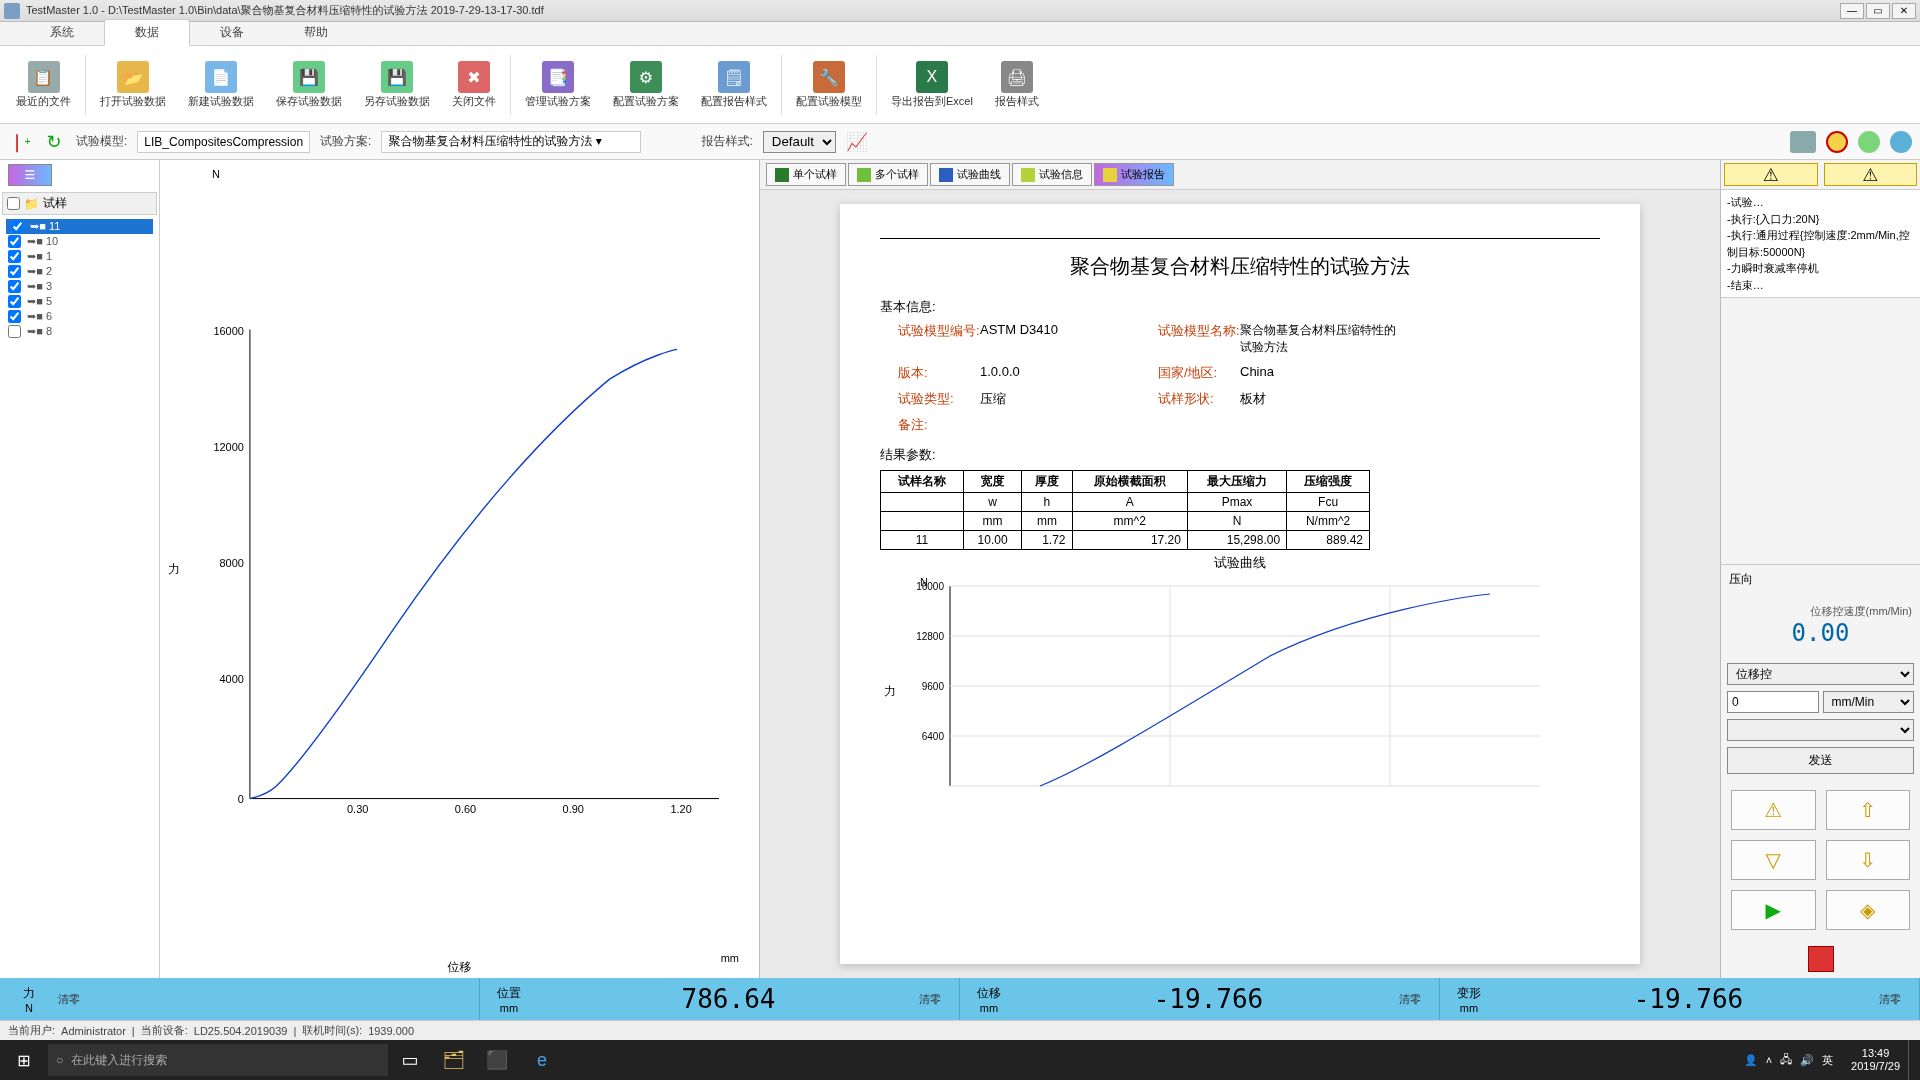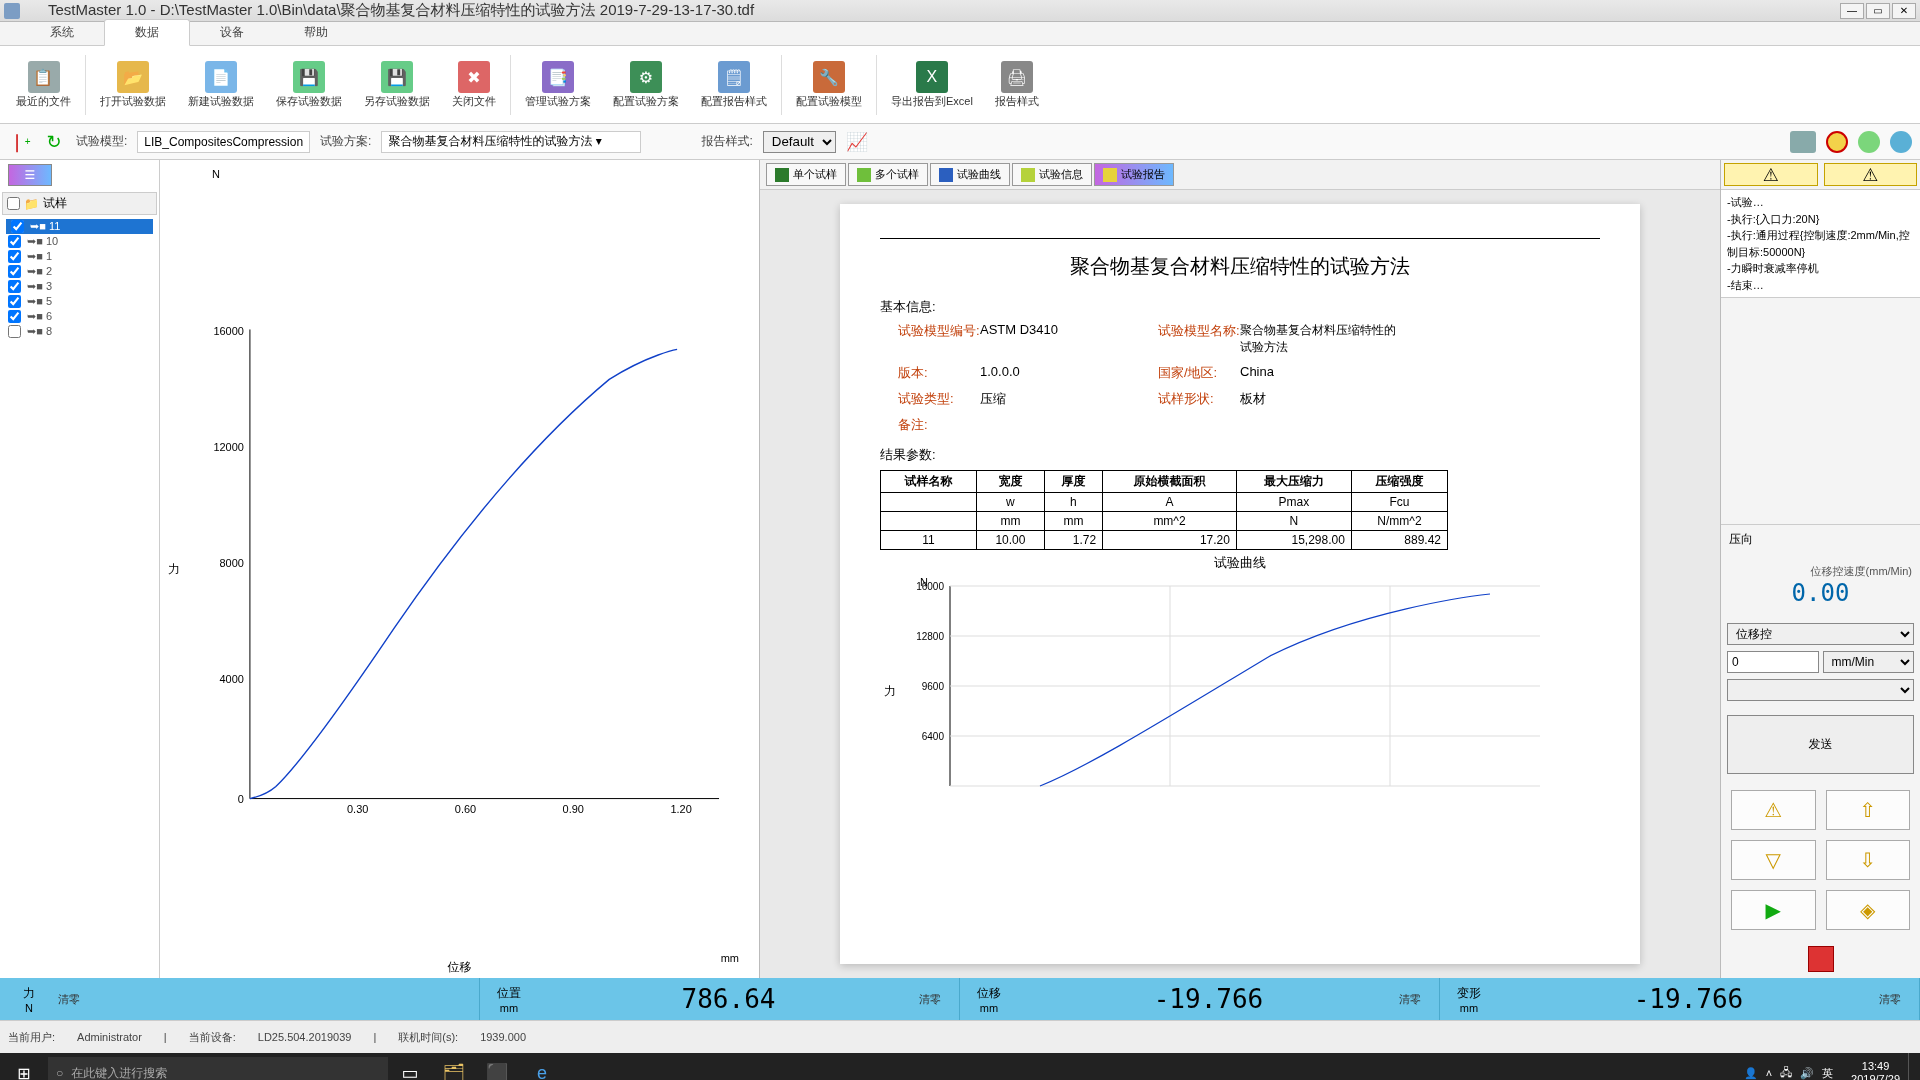--- a/index.html
+++ b/index.html
@@ -1,21 +1,21 @@
 <!DOCTYPE html>
 <html><head>
 <meta charset="utf-8">
 <style>
 * { margin:0; padding:0; box-sizing:border-box; font-family:"Microsoft YaHei",Arial,sans-serif; }
 body { background:#fff; width:1920px; height:1080px; overflow:hidden; font-size:12px; }
 
 
 .titlebar { height:22px; background:linear-gradient(#e9e9e9,#dcdcdc); display:flex; align-items:center; padding:0 4px; border-bottom:1px solid #b8b8b8; }
 .titlebar .app-icon { width:16px; height:16px; background:#7C9DC4; border-radius:2px; margin-right:6px; }
-.titlebar .title { flex:1; color:#333; font-size:15px;margin-left:22px; }
+.titlebar .title { flex:1; color:#333; font-size:11px; }
 .titlebar .winctl { display:flex; gap:2px; }
 .titlebar .winctl span { width:24px; height:16px; border:1px solid #aaa; background:#f4f4f4; display:flex; align-items:center; justify-content:center; font-size:10px; cursor:pointer; }
 
 
 .menurow { height:24px; background:#f4f4f4; display:flex; align-items:flex-end; padding:0 20px; border-bottom:1px solid #ccc; }
 .menurow .menuitem { padding:4px 30px; cursor:pointer; font-size:12px; color:#444; }
 .menurow .menuitem.active { background:#fff; border:1px solid #ccc; border-bottom:1px solid #fff; border-radius:3px 3px 0 0; margin-bottom:-1px; }
 
 
 .ribbon { height:78px; background:#fff; border-bottom:1px solid #ccc; display:flex; align-items:center; padding:4px 6px; gap:2px; }
@@ -64,47 +64,47 @@
 .rtabs .rtab .dot { width:14px; height:14px; }
 .rtabs .rtab.active { background:linear-gradient(90deg,#c466e0,#6db9ff); color:#000; }
 .reportwrap { flex:1; overflow:auto; padding:14px 0; display:flex; justify-content:center; }
 .reportpage { width:800px; background:#fff; box-shadow:0 2px 8px rgba(0,0,0,.2); padding:30px 40px; }
 .reportpage h3 { font-size:13px; font-weight:normal; margin-bottom:4px; }
 .reportpage hr { border:none; border-top:1px solid #000; margin:4px 0 14px; }
 .reportpage h2 { text-align:center; font-size:20px; font-weight:normal; margin:10px 0 18px; }
 .infogrid { display:grid; grid-template-columns:100px 160px 100px 160px; row-gap:8px; font-size:13px; }
 .infogrid .k { color:#c2410c;margin-left:18px; }
 .sect { font-size:13px; margin:12px 0 6px; }
-.rtable { border-collapse:collapse; width:568px; font-size:12px; }
+.rtable { border-collapse:collapse; width:490px; font-size:12px; }
 .rtable td,.rtable th { border:1px solid #000; padding:2px 6px; text-align:center; }
 
 
 .ctrlpanel { width:200px; border-left:1px solid #bbb; background:#f4f4f4; display:flex; flex-direction:column; }
 .ctrlpanel .alerts { height:30px; display:flex; gap:6px; padding:3px; border-bottom:1px solid #ccc; }
 .ctrlpanel .alerts .alert { flex:1; border:1px solid #c4a200; background:#fff3b0; display:flex; align-items:center; justify-content:center; font-size:18px; }
 .ctrlpanel .log { flex:0 0 auto; padding:4px 6px; font-size:11px; border-bottom:1px solid #ccc; background:#fff; line-height:1.5; }
 .ctrlpanel .speedbox { padding:10px 8px; text-align:center; }
 .ctrlpanel .speedbox .spval { font-family:Consolas,monospace; font-size:24px; color:#0066aa; }
 .ctrlpanel .controls { padding:6px; display:flex; flex-direction:column; gap:6px; }
 .ctrlpanel select,.ctrlpanel input { width:100%; height:22px; border:1px solid #888; padding:0 4px; font-size:12px; }
-.ctrlpanel .sendbtn { border:1px solid #888; background:#eee; padding:20px; text-align:center; cursor:pointer;margin-top:8px; }
+.ctrlpanel .sendbtn { border:1px solid #888; background:#eee; padding:4px; text-align:center; cursor:pointer; }
 .ctrlpanel .btngrid { display:grid; grid-template-columns:1fr 1fr; gap:10px; padding:10px; }
 .ctrlpanel .btngrid .bb { height:40px; border:1px solid #aaa; background:#fcfcfc; display:flex; align-items:center; justify-content:center; font-size:20px; cursor:pointer; }
 .ctrlpanel .stopbtn { width:26px;height:26px;background:#d33;margin:6px auto;cursor:pointer;border:1px solid #900; }
 
 
 .readouts { height:42px; background:#6BC5E8; display:flex; }
 .readouts .ro { flex:1; display:flex; align-items:center; position:relative; border-right:1px solid #4aa9cc; }
 .readouts .ro .roname { width:58px; text-align:center; font-size:12px; }
 .readouts .ro .roname .u { font-size:11px; display:block; }
 .readouts .ro .roval { flex:1; text-align:center; font-family:Consolas,monospace; font-size:26px; color:#000; }
 .readouts .ro .rozero { width:40px; font-size:11px; color:#333; cursor:pointer; }
 
 
-.statusbar { height:20px; background:#eee; border-top:1px solid #ccc; display:flex; align-items:center; padding:16px 8px; font-size:11px; color:#444; gap:22px; }
+.statusbar { height:20px; background:#eee; border-top:1px solid #ccc; display:flex; align-items:center; padding:9px 8px; font-size:11px; color:#444; gap:6px; }
 .taskbar { height:40px; background:#222; display:flex; align-items:center; color:#fff; }
 .taskbar .start { width:48px; height:40px; display:flex; align-items:center; justify-content:center; font-size:16px; cursor:pointer; }
 .taskbar .search { flex:0 0 340px; height:32px; background:#333; display:flex; align-items:center; padding:0 8px; gap:8px; color:#aaa; }
 .taskbar .ticon { width:44px;height:40px;display:flex;align-items:center;justify-content:center;cursor:pointer;font-size:18px; }
 .taskbar .spacer{flex:1;}
 .taskbar .tray { display:flex; align-items:center; gap:8px; padding:0 10px; font-size:11px; }
 .taskbar .clock { text-align:center; line-height:1.2; font-size:11px; padding:0 8px; }
 </style>
 </head>
 <body>

